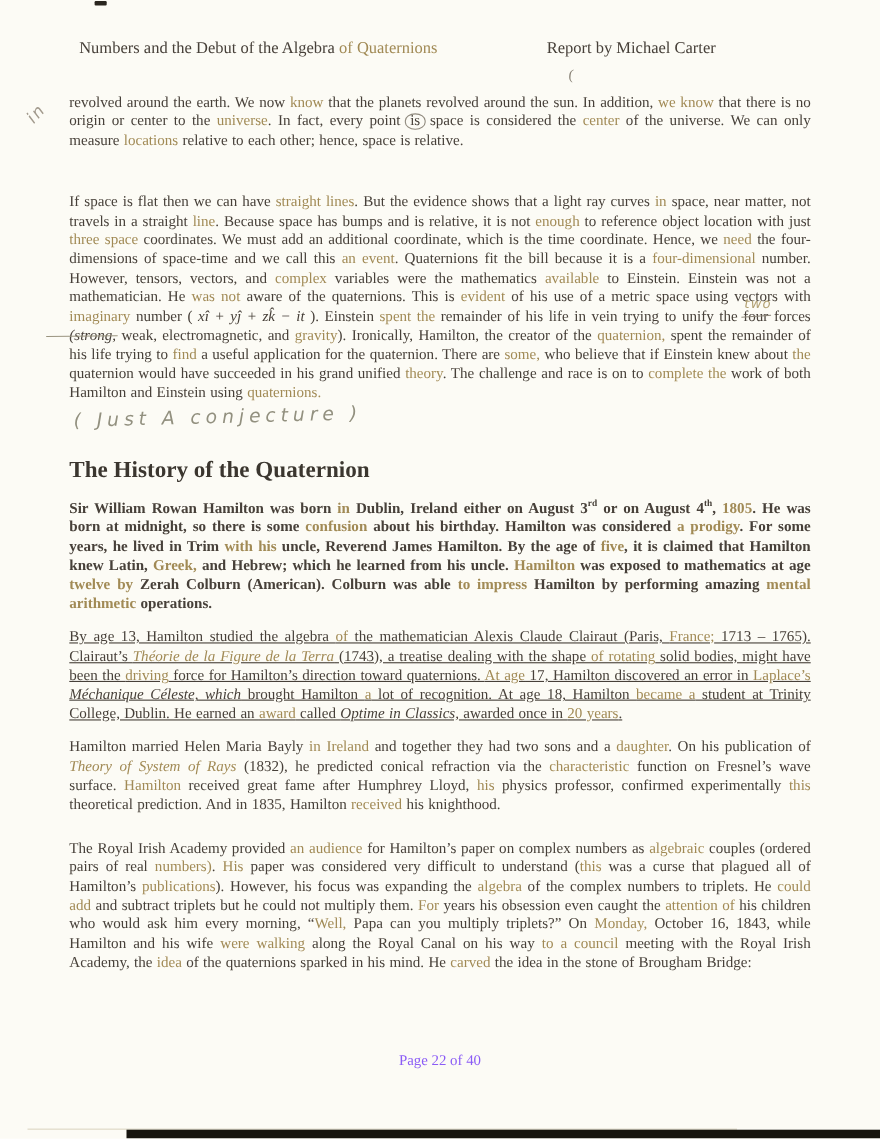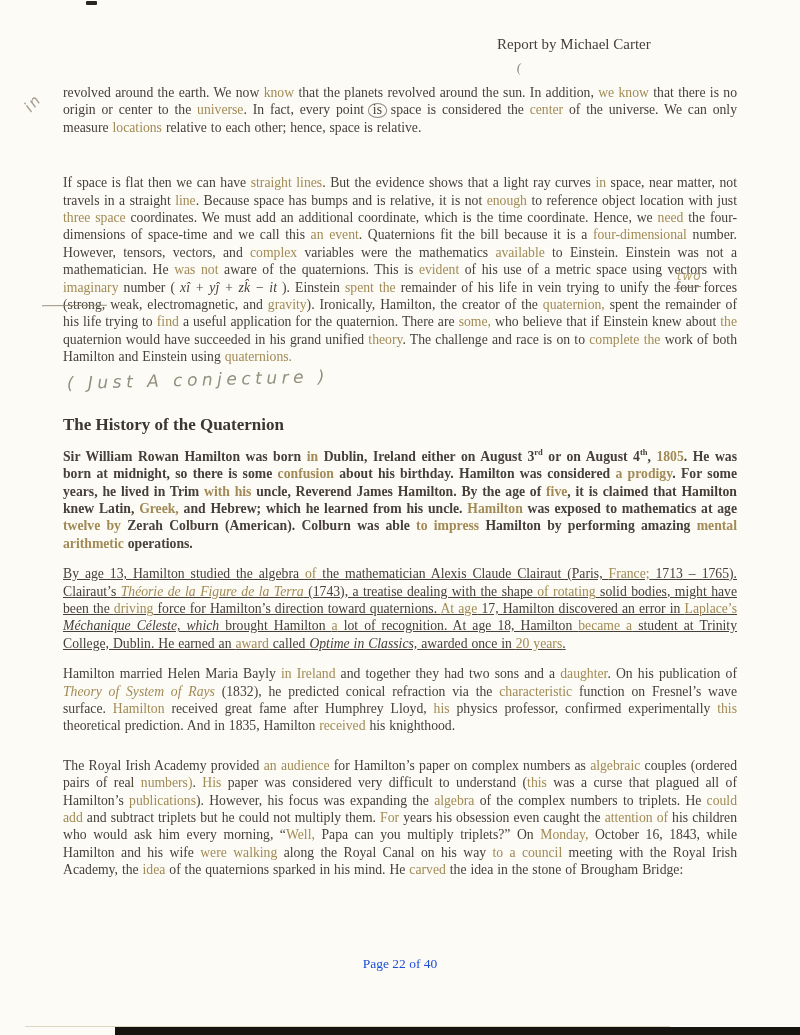--- a/index.html
+++ b/index.html
@@ -19,21 +19,21 @@
     margin: 0; text-align: justify; font-size: 13.7px; line-height: 17.4px;
     word-spacing: 0.5px;
   }
   #p1 { margin-top: 22px; }
   #p2 { margin-top: 38px; }
   #p3 { margin-top: 13px; font-weight: bold; }
   #p4 { margin-top: 13px; text-decoration: underline; }
   #p5 { margin-top: 13px; }
   #p6 { margin-top: 22px; }
   h2.section-heading {
-    margin: 15px 0 0 0; font-size: 17px; color: #3b362f; font-weight: bold;
+    margin: 15px 0 0 0; font-size: 21px; color: #3b362f; font-weight: bold;
   }
   
   .r-n {}
   .r-t { color: #a18a55; }
   .r-i { font-style: italic; }
   .r-it { font-style: italic; color: #a18a55; }
   .r-sup { vertical-align: super; font-size: 8.5px; line-height: 0; }
   .r-c {
     display: inline-block; border: 1px solid #908a7e; border-radius: 60% / 55%;
     padding: 0 4px 1px 4px; margin: -2px -2px; line-height: 12px; font-family: Liberation Serif, serif;
@@ -41,21 +41,21 @@
   .r-x { position: relative; }
   .r-x::after {
     content: ""; position: absolute; left: -2px; right: -2px; top: 52%;
     height: 1.3px; background: #8d867a; transform: rotate(-4deg);
   }
   .ins-note {
     position: absolute; top: -12px; left: 1px; white-space: nowrap;
     font-family: "DejaVu Sans", sans-serif; font-style: italic;
     font-size: 12px; color: #b3a173; letter-spacing: 1px;
   }
-  .r-ps { position: relative; }
+  .r-ps { position: relative; font-style: italic; }
   .r-ps::after {
     content: ""; position: absolute; left: -21px; right: -2px; top: 55%;
     height: 1.3px; background: #99937f; transform: rotate(-0.6deg);
   }
   
   .hand { font-family: "DejaVu Sans", sans-serif; font-style: italic; color: #92907f; }
   .hand-note {
     margin: 7px 0 0 4px; height: 27px; font-size: 17px; letter-spacing: 4.5px;
     transform: rotate(-1.5deg); transform-origin: left center;
   }
@@ -63,21 +63,21 @@
     position: absolute; left: 24px; top: 94px; font-size: 15px; letter-spacing: 2px;
     color: #a29a8d; transform: rotate(-48deg);
   }
   .stray-mark {
     position: absolute; left: 517px; top: 60px; font-size: 13px; color: #8a8478;
     transform: rotate(6deg);
   }
   
   .footer {
     position: absolute; left: 0; right: 0; top: 956px; text-align: center;
-    font-size: 13.5px; color: #1d4ed8;
+    font-size: 13.5px; color: #8b5cf6;
   }
   
   .scan-line {
     position: absolute; left: 25px; width: 645px; top: 1026px; height: 1px;
     background: #ddd6c2;
   }
   .bottom-bar {
     position: absolute; left: 115px; right: 0; bottom: 0; height: 8px;
     background: #16140e;
   }
@@ -87,20 +87,21 @@
   }
 </style>
 </head>
 <body>
 
 <div class="page">
 
   <div class="top-speck"></div>
 
   <div class="header">
+    <span class="title"><span class="r-n">Numbers and the Debut of the Algebra </span><span class="r-t">of Quaternions</span></span>
     <span class="byline">Report by Michael Carter</span>
   </div>
 
   <span class="hand margin-note">in</span>
   <span class="stray-mark">(</span>
 
   <div class="body">
     <p id="p1"><span class="r-n">revolved around the earth.  We now </span><span class="r-t">know</span><span class="r-n"> that the planets revolved around the sun.  In addition, </span><span class="r-t">we know</span><span class="r-n"> that there is no origin or center to the </span><span class="r-t">universe</span><span class="r-n">.  In fact, every point </span><span class="r-c">is</span><span class="r-n"> space is considered the </span><span class="r-t">center</span><span class="r-n"> of the universe.  We can only measure </span><span class="r-t">locations</span><span class="r-n"> relative to each other; hence, space is relative.</span></p>
     <p id="p2"><span class="r-n">If space is flat then we can have </span><span class="r-t">straight lines</span><span class="r-n">.  But the evidence shows that a light ray curves </span><span class="r-t">in</span><span class="r-n"> space, near matter, not travels in a straight </span><span class="r-t">line</span><span class="r-n">.  Because space has bumps and is relative, it is not </span><span class="r-t">enough</span><span class="r-n"> to reference object location with just </span><span class="r-t">three space</span><span class="r-n"> coordinates.  We must add an additional coordinate, which is the time coordinate.  Hence, we </span><span class="r-t">need</span><span class="r-n"> the four-dimensions of space-time and we call this </span><span class="r-t">an event</span><span class="r-n">.  Quaternions fit the bill because it is a </span><span class="r-t">four-dimensional</span><span class="r-n"> number.  However, tensors, vectors, and </span><span class="r-t">complex</span><span class="r-n"> variables were the mathematics </span><span class="r-t">available</span><span class="r-n"> to Einstein.  Einstein was not a mathematician.  He </span><span class="r-t">was not</span><span class="r-n"> aware of the quaternions.  This is </span><span class="r-t">evident</span><span class="r-n"> of his use of a metric space using vectors with </span><span class="r-t">imaginary</span><span class="r-n"> number ( </span><span class="r-i">xî + yĵ + zk̂ − it</span><span class="r-n"> ).  Einstein </span><span class="r-t">spent the</span><span class="r-n"> remainder of his life in vein trying to unify the </span><span class="r-x"><span class="ins-note">two</span>four</span><span class="r-n"> forces </span><span class="r-ps">(strong,</span><span class="r-n"> weak, electromagnetic, and </span><span class="r-t">gravity</span><span class="r-n">).  Ironically, Hamilton, the creator of the </span><span class="r-t">quaternion,</span><span class="r-n"> spent the remainder of his life trying to </span><span class="r-t">find</span><span class="r-n"> a useful application for the quaternion.  There are </span><span class="r-t">some,</span><span class="r-n"> who believe that if Einstein knew about </span><span class="r-t">the</span><span class="r-n"> quaternion would have succeeded in his grand unified </span><span class="r-t">theory</span><span class="r-n">.  The challenge and race is on to </span><span class="r-t">complete the</span><span class="r-n"> work of both Hamilton and Einstein using </span><span class="r-t">quaternions.</span></p>
 

